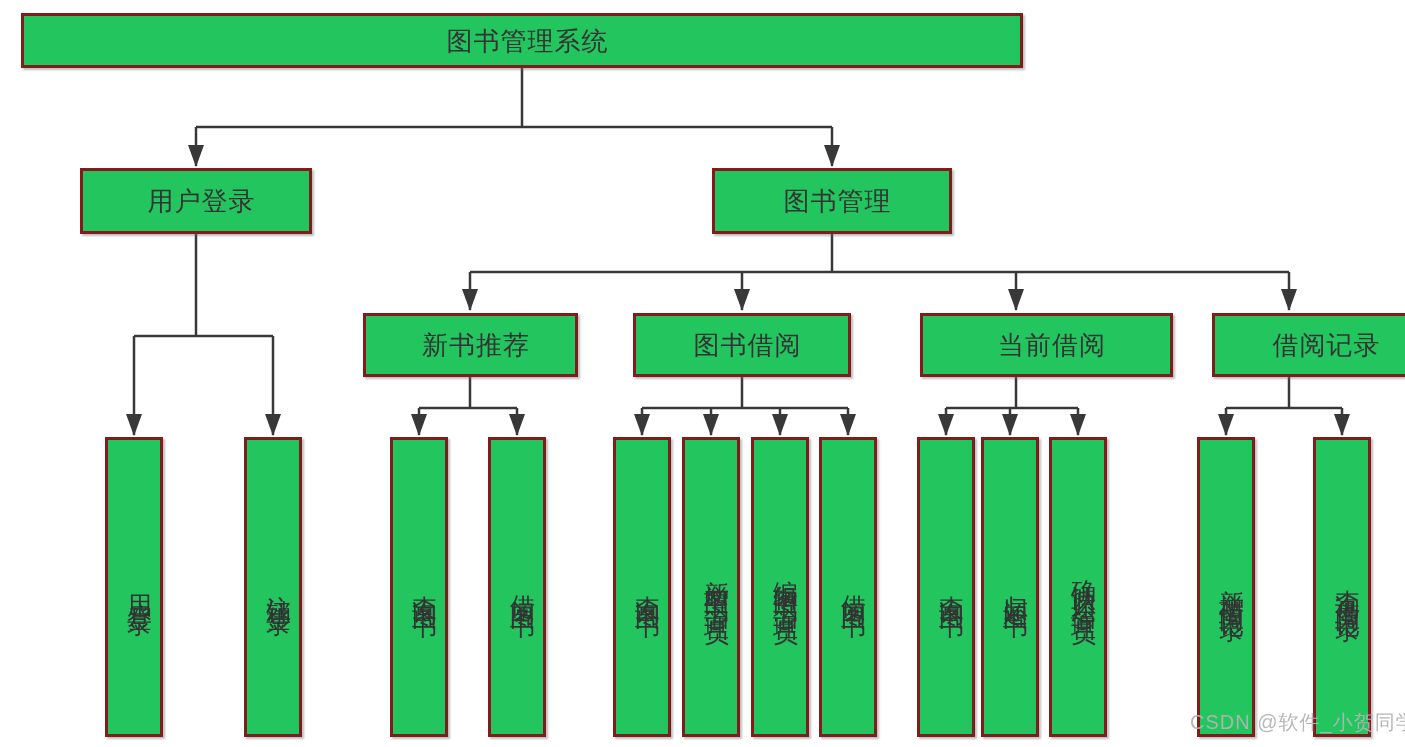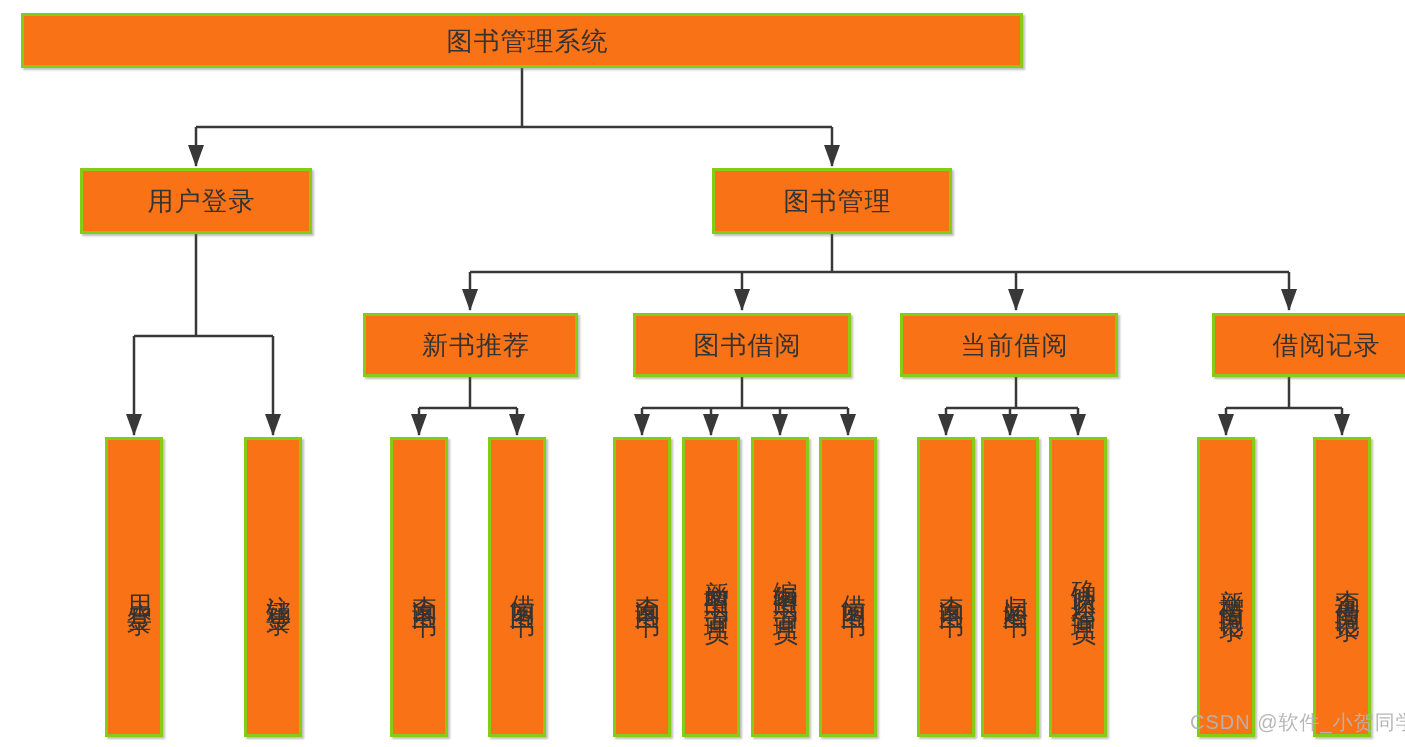--- a/index.html
+++ b/index.html
@@ -13,22 +13,22 @@
   }
   .edges {
     position: absolute;
     left: 0; top: 0;
     width: 1405px; height: 747px;
     z-index: 1;
   }
   .node {
     position: absolute;
     box-sizing: border-box;
-    background: #f97316;
-    border: 3px solid #84cc16;
+    background: #22c55e;
+    border: 3px solid #7f1d1d;
     color: #333333;
     display: flex;
     align-items: center;
     justify-content: center;
     z-index: 2;
     box-shadow: 2px 2px 2px rgba(110,110,110,0.45);
     padding-left: 11px;
   }
   .node.h .lbl {
     font-size: 26px;
@@ -121,21 +121,21 @@
   <div class="node h" style="left:712px; top:168px; width:240px; height:66px;">
     <span class="lbl">图书管理</span>
   </div>
 
   <div class="node h" style="left:363px; top:313px; width:215px; height:64px;">
     <span class="lbl">新书推荐</span>
   </div>
   <div class="node h" style="left:633px; top:313px; width:218px; height:64px;justify-content:center;">
     <span class="lbl">图书借阅</span>
   </div>
-  <div class="node h" style="left:900px; top:313px; width:218px; height:64px;justify-content:center;">
+  <div class="node h" style="left:920px; top:313px; width:253px; height:64px;justify-content:center;">
     <span class="lbl">当前借阅</span>
   </div>
   <div class="node h" style="left:1212px; top:313px; width:218px; height:64px;">
     <span class="lbl">借阅记录</span>
   </div>
 
   <div class="node v" style="left:105px; top:437px; width:58px; height:300px;">
     <span class="lbl">用户登录</span>
   </div>
   <div class="node v" style="left:244px; top:437px; width:58px; height:300px;">

